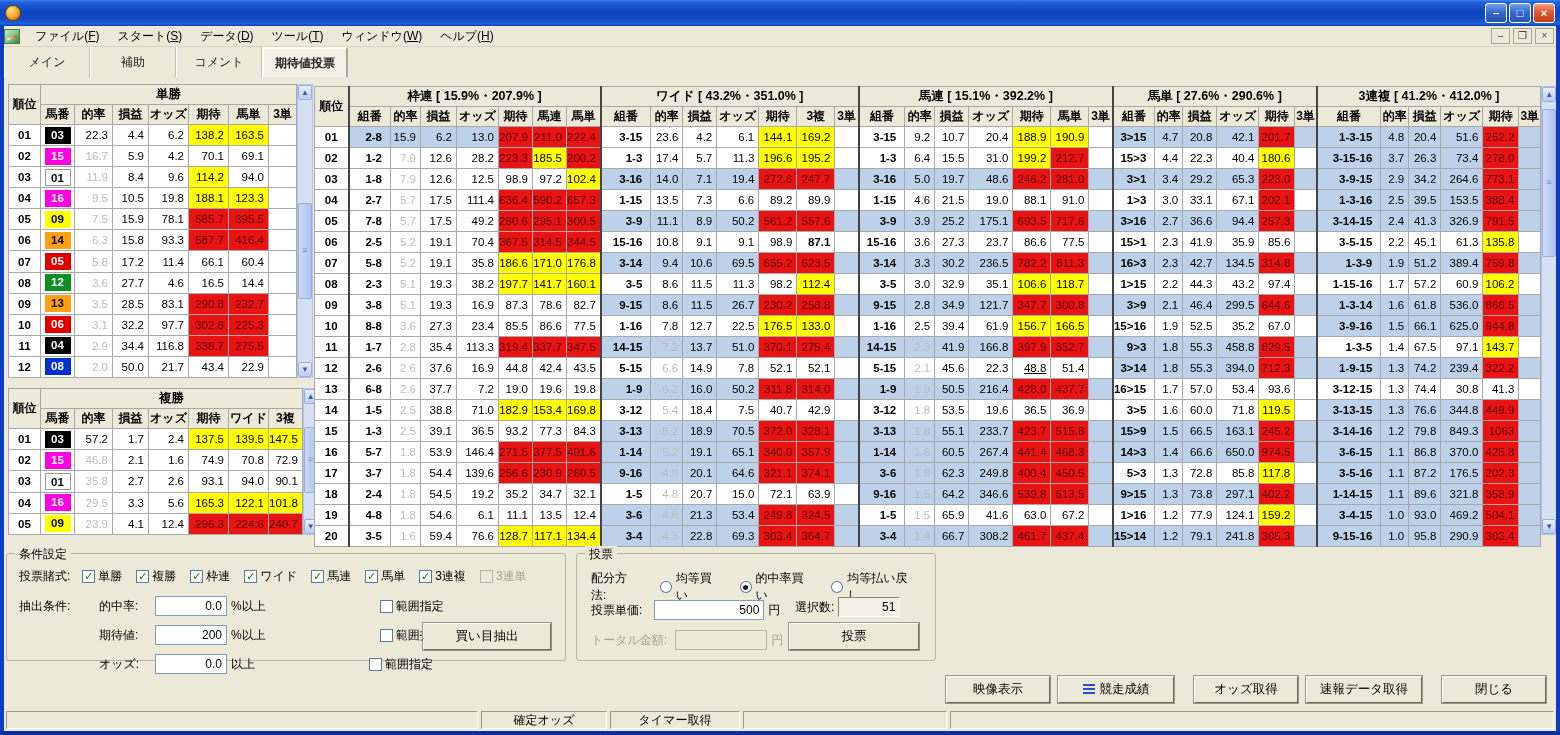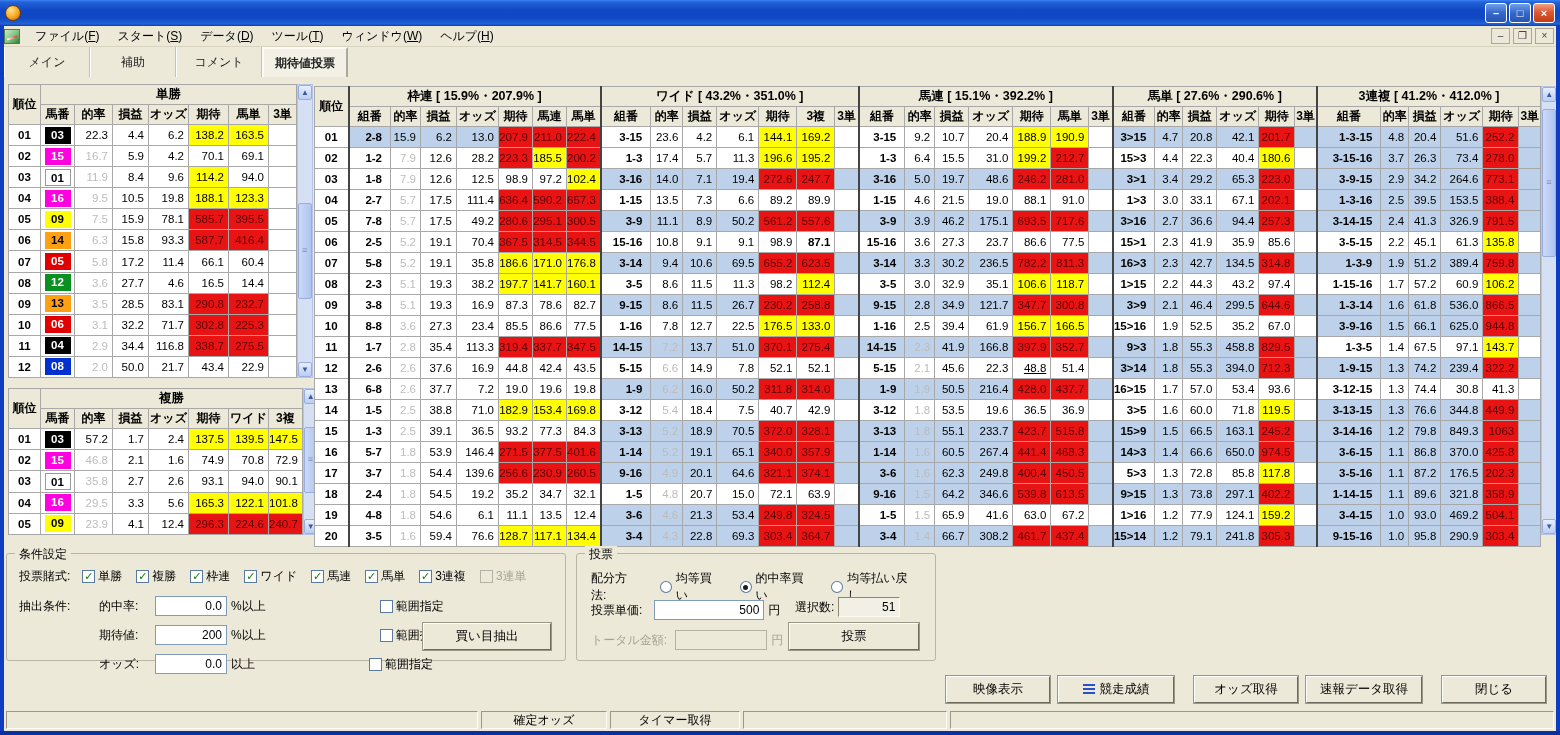--- a/index.html
+++ b/index.html
@@ -300,21 +300,21 @@
               <td class="c-r">232.7</td>
               <td></td>
             </tr>
             <tr>
               <td class="rankc">10</td>
               <td style="padding: 0px;">
                 <span class="hnum h-red">06</span>
               </td>
               <td class="c-g">3.1</td>
               <td>32.2</td>
-              <td>71.7</td>
+              <td>97.7</td>
               <td class="c-r">302.8</td>
               <td class="c-r">225.3</td>
               <td></td>
             </tr>
             <tr>
               <td class="rankc">11</td>
               <td style="padding: 0px;">
                 <span class="hnum h-black">04</span>
               </td>
               <td class="c-g">2.9</td>
@@ -681,21 +681,21 @@
             <td class="c-r" style="height: 20px;">300.5</td>
             <td class="combo gsep c-hl">3-9</td>
             <td class="c-hl" style="height: 20px;">11.1</td>
             <td class="c-hl" style="height: 20px;">8.9</td>
             <td class="c-hl" style="height: 20px;">50.2</td>
             <td class="c-r" style="height: 20px;">561.2</td>
             <td class="c-r" style="height: 20px;">557.6</td>
             <td class="c-hl" style="height: 20px;"></td>
             <td class="combo gsep c-hl">3-9</td>
             <td class="c-hl" style="height: 20px;">3.9</td>
-            <td class="c-hl" style="height: 20px;">46.2</td>
+            <td class="c-hl" style="height: 20px;">25.2</td>
             <td class="c-hl" style="height: 20px;">175.1</td>
             <td class="c-r" style="height: 20px;">693.5</td>
             <td class="c-r" style="height: 20px;">717.6</td>
             <td class="c-hl" style="height: 20px;"></td>
             <td class="combo gsep c-hl">3&gt;16</td>
             <td class="c-hl" style="height: 20px;">2.7</td>
             <td class="c-hl" style="height: 20px;">36.6</td>
             <td class="c-hl" style="height: 20px;">94.4</td>
             <td class="c-r" style="height: 20px;">257.3</td>
             <td class="c-hl" style="height: 20px;"></td>

